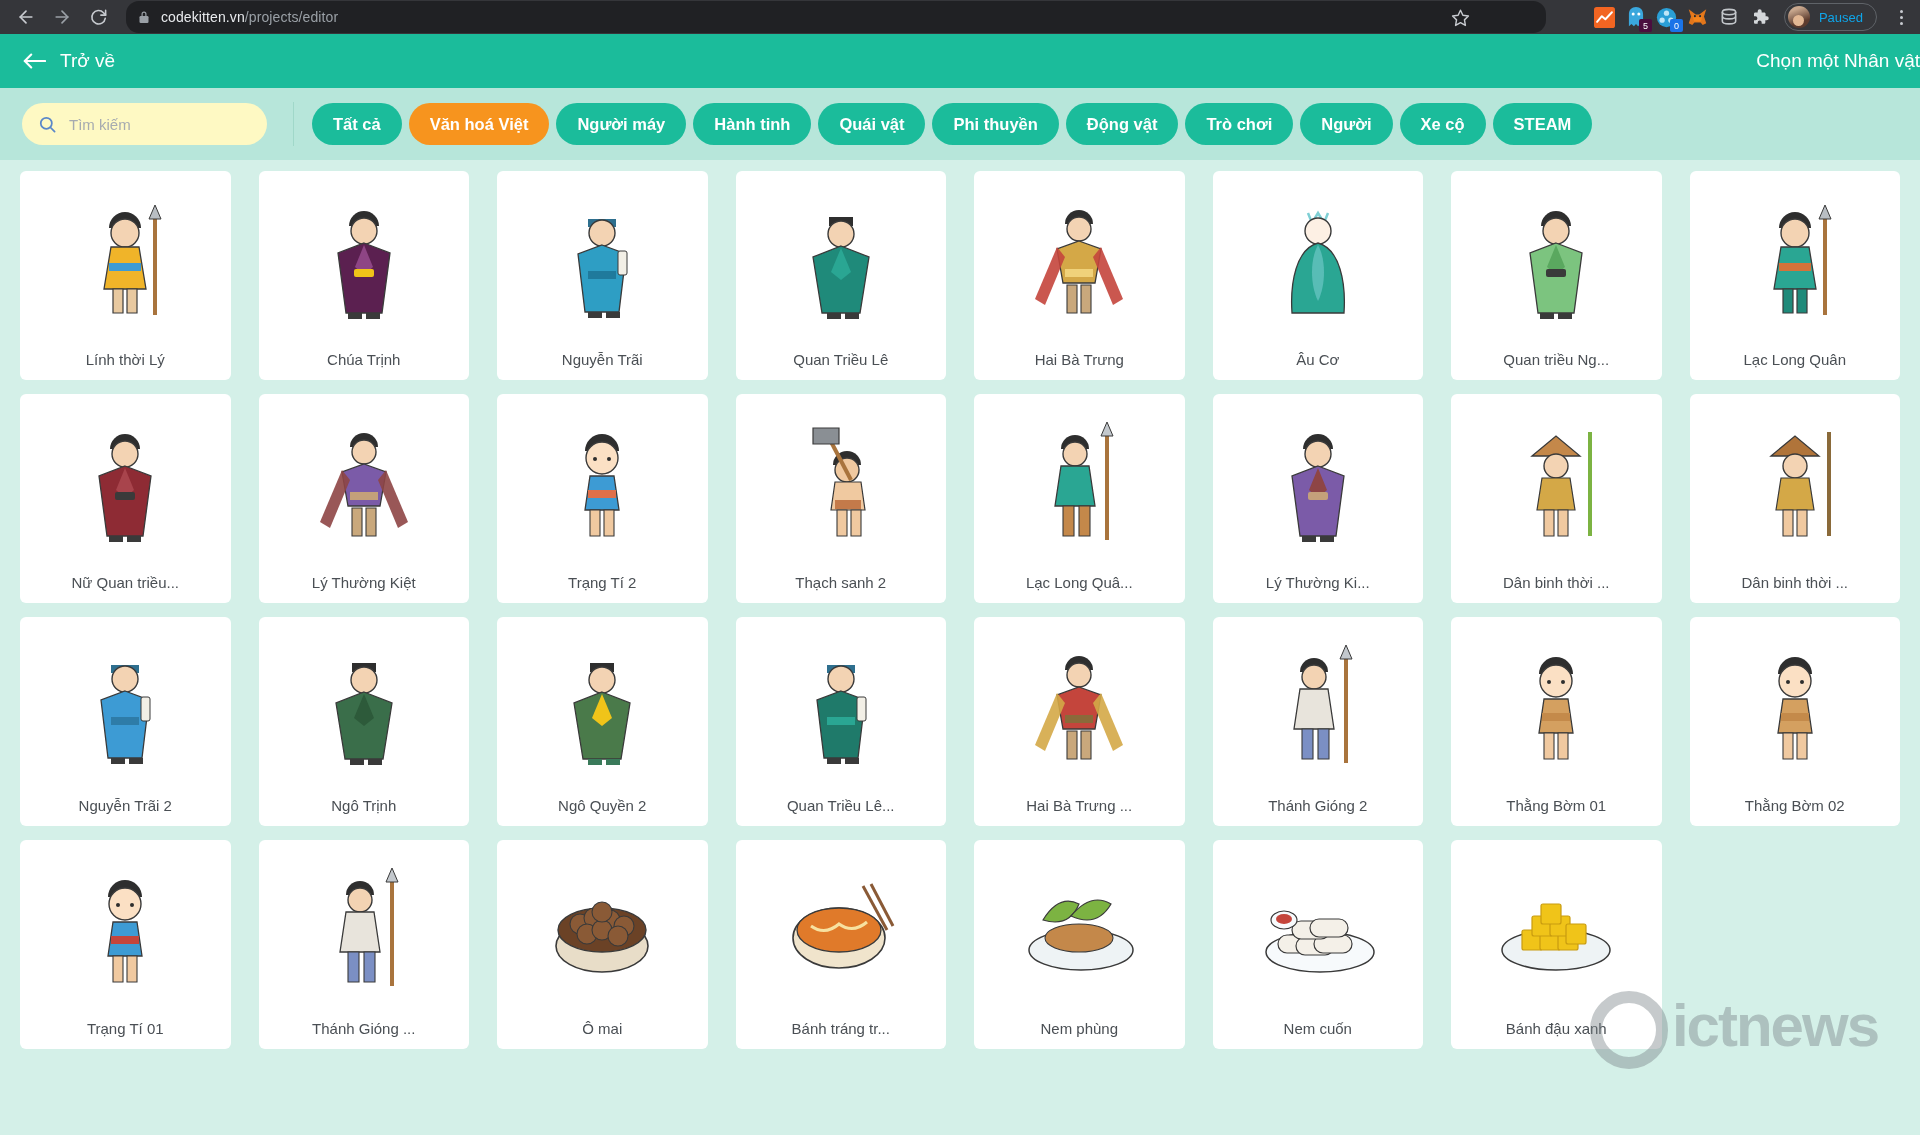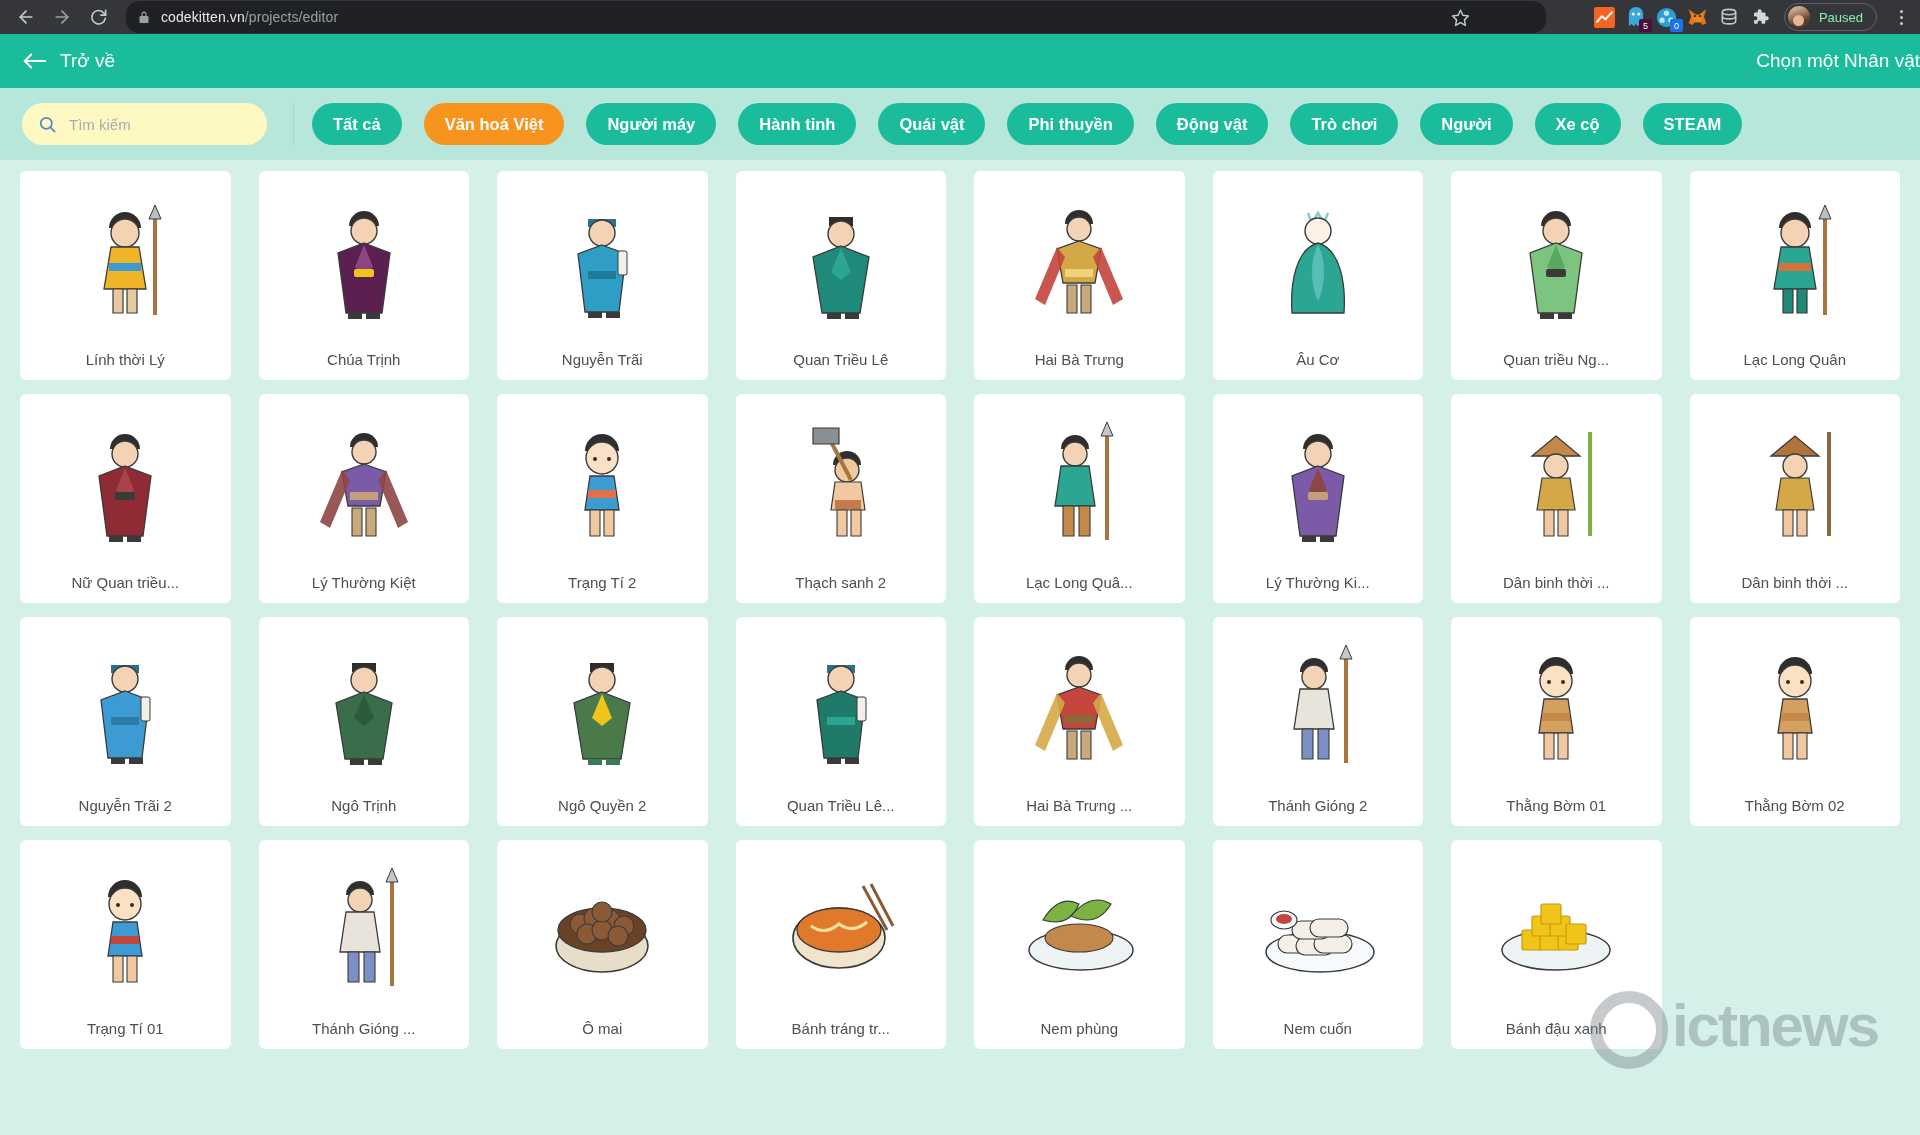--- a/index.html
+++ b/index.html
@@ -70,21 +70,21 @@
   .profile-pic {
     width: 22px; height: 22px; border-radius: 50%;
     background: linear-gradient(160deg,#c9a88e 20%, #5c3b2e 70%);
     position: relative; overflow: hidden;
   }
   .profile-pic::after {
     content:''; position:absolute; left:50%; top:42%;
     width:11px; height:11px; margin-left:-5.5px; border-radius:50%;
     background:#e3b894;
   }
-  .profile-name { font-size: 13px; color: #86efac; }
+  .profile-name { font-size: 13px; color: #0ea5e9; }
   .menu-dots { width: 22px; height: 28px; display:flex; flex-direction:column; align-items:center; justify-content:center; gap:3px; margin-left:4px; }
   .menu-dots i { width:3px; height:3px; border-radius:50%; background:#c8cbd0; display:block; }
 
   
   .app-header {
     height: 54px; width: 100%;
     background: #1bbc9b;
     display: flex; align-items: center;
     position: relative;
   }
@@ -118,21 +118,21 @@
     border: 0; outline: none; background: transparent;
     font-size: 15px; color: #8a8f94;
     font-family: "Liberation Sans", sans-serif;
     width: 100%;
   }
   .search-input::placeholder { color: #a6abb0; }
   .tool-divider {
     width: 1px; height: 44px; background: #a0d8c9;
     margin: 0 18px 0 26px; flex: 0 0 auto;
   }
-  .chips { display: flex; align-items: center; gap: 22px; flex: 1 1 auto; }
+  .chips { display: flex; align-items: center; gap: 7px; flex: 1 1 auto; }
   .chip {
     height: 42px; padding: 0 21px;
     border-radius: 21px;
     background: #1bbc9b; color: #ffffff;
     font-size: 16.5px; font-weight: bold;
     display: flex; align-items: center; justify-content: center;
     white-space: nowrap;
     border: none; cursor: pointer;
     font-family: "Liberation Sans", sans-serif;
   }

